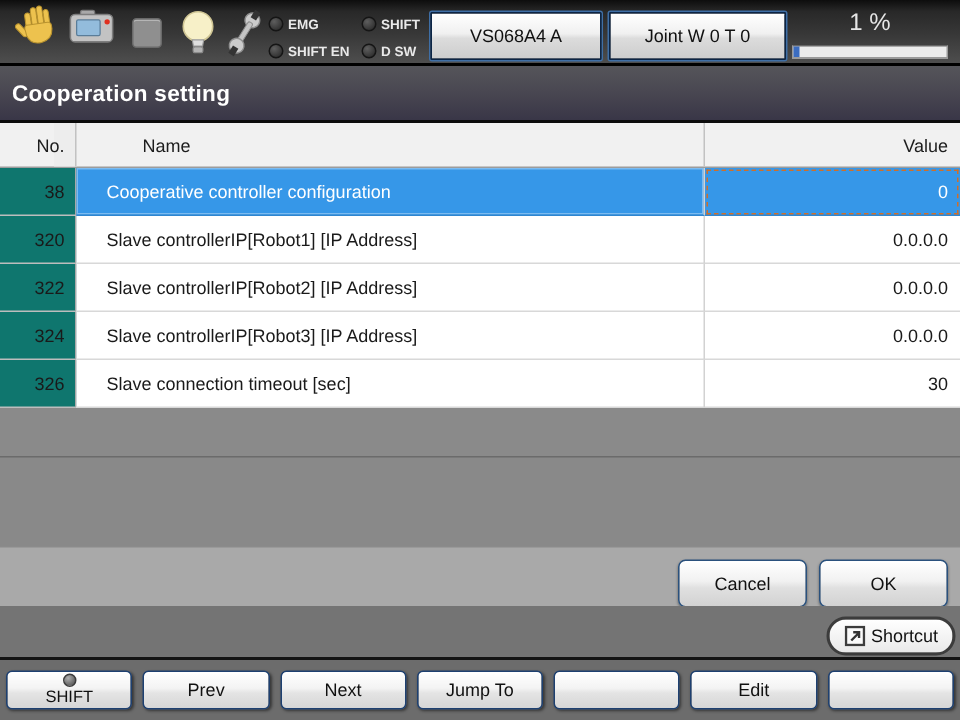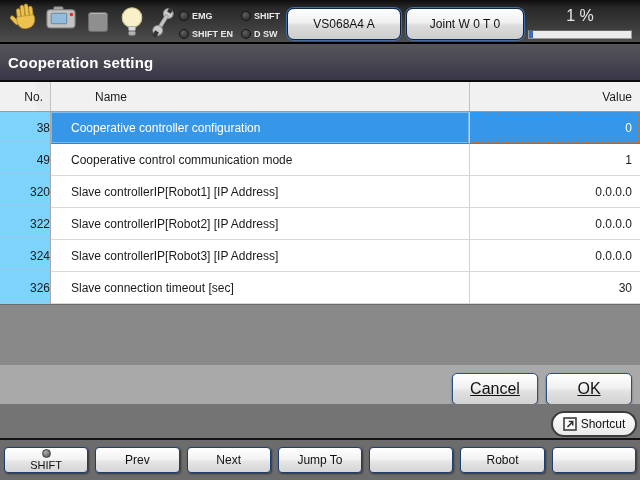--- a/index.html
+++ b/index.html
@@ -13,21 +13,21 @@
     border-bottom:2px solid #000;}
   .ticon{position:absolute;display:flex;flex-direction:column;align-items:center;}
   .ticon .lbl{font-size:9px;font-weight:bold;color:#f2f2f2;margin-top:8px;text-shadow:0 1px 1px #000;padding-left:29px;}
   .sq-icon{position:absolute;left:88px;top:12px;width:20px;height:20px;background:#8f8f8f;
     border:1px solid #6a6a6a;border-radius:3px;box-shadow:inset 0 1px 0 #b5b5b5;}
   .ledgrid{position:absolute;left:179px;top:9px;display:grid;grid-template-columns:62px 58px;grid-auto-rows:14px;row-gap:4px;}
   .led{display:flex;align-items:center;gap:3px;}
   .led .dot{width:10px;height:10px;border-radius:50%;border:1px solid #151515;
     background:radial-gradient(circle at 35% 30%,#5e5e5e,#353535 70%);}
   .led .txt{font-size:9px;font-weight:bold;color:#e9e9e9;white-space:nowrap;}
-  .tbtn{position:absolute;top:8px;height:32px;border-radius:7px;border:1px solid #0c2545;
+  .tbtn{position:absolute;top:8px;height:32px;border-radius:1px;border:1px solid #0c2545;
     box-shadow:0 0 0 1px #3f6fa6, inset 0 1px 0 #fff;
     background:linear-gradient(180deg,#ffffff,#f0f0f0 45%,#dcdcdc 55%,#cdcdcd);
     font-size:12px;color:#111;display:flex;align-items:center;justify-content:center;cursor:default;}
   .speedtxt{position:absolute;left:528px;top:7px;width:104px;text-align:center;
     font-size:16px;color:#e6e6e6;}
   .speedbar{position:absolute;left:528px;top:30px;width:104px;height:9px;background:#ececec;
     border:1px solid #9a9a9a;border-top-color:#666;}
   .speedfill{height:100%;background:#3b6cc0;}
 
   
@@ -39,35 +39,35 @@
   
   .ptable{position:absolute;left:0;top:82px;width:640px;background:#fff;}
   .trow,.thead{display:grid;grid-template-columns:51px 419px 170px;}
   .thead{height:30px;background:#f1f1f1;border-bottom:1px solid #9c9c9c;}
   .thead>div{display:flex;align-items:center;font-size:12px;color:#1d1d1d;margin-left:36px;}
   .h-no{justify-content:flex-end;padding-right:7px;border-right:1px solid #c2c2c2;background:#ededed;}
   .h-name{padding-left:8px;border-right:1px solid #c2c2c2;}
   .h-val{justify-content:flex-end;padding-right:8px;}
   .trow{height:32px;}
   .trow>div{display:flex;align-items:center;font-size:12px;color:#1a1a1a;}
-  .c-no{justify-content:flex-end;background:#7dd3fc;
+  .c-no{justify-content:flex-end;padding-right:7px;background:#0f766e;
     border-right:1px solid #a8a8a8;border-bottom:1px solid #bdbdbd;}
   .c-name{padding-left:20px;background:#fff;border-right:1px solid #d2d2d2;border-bottom:1px solid #d8d8d8;}
   .c-val{justify-content:flex-end;padding-right:8px;background:#fff;border-bottom:1px solid #d8d8d8;}
   .trow.sel .c-name,.trow.sel .c-val{background:#3697e8;color:#fff;border-bottom-color:#2f86d0;}
   .trow.sel .c-name{box-shadow:inset 0 0 0 1px rgba(255,255,255,.35);}
   .trow.sel .c-val{outline:1px dashed #cf6f2a;outline-offset:-2px;}
 
   
   .emptyband{position:absolute;left:0;top:304px;width:640px;height:60px;background:#898989;border-top:1px solid #6b6b6b;}
   .dlgband{position:absolute;left:0;top:364px;width:640px;height:40px;background:#a9a9a9;border-top:1px solid #8b8b8b;}
   .dbtn{position:absolute;top:8px;height:32px;width:86px;border-radius:5px;border:1px solid #2a517d;
     background:linear-gradient(180deg,#ffffff,#f1f1f1 45%,#e0e0e0 60%,#d2d2d2);
     box-shadow:0 1px 2px rgba(0,0,0,.45), inset 0 1px 0 #fff;
-    font-size:16px;color:#111;display:flex;align-items:center;justify-content:center;cursor:default;text-decoration:underline;}
+    font-size:12px;color:#111;display:flex;align-items:center;justify-content:center;cursor:default;}
   .shortband{position:absolute;left:0;top:404px;width:640px;height:34px;background:#747474;}
   .shortcut{position:absolute;right:3px;top:7px;width:86px;height:26px;border-radius:13px;
     border:2px solid #3c3c3c;background:linear-gradient(180deg,#ffffff,#e9e9e9);
     display:flex;align-items:center;justify-content:center;gap:4px;font-size:12px;color:#111;cursor:default;}
   .sepline{position:absolute;left:0;top:438px;width:640px;height:2px;background:#141414;}
 
   
   .fbar{position:absolute;left:0;top:440px;width:640px;height:40px;background:#6c6c6c;
     display:flex;gap:7px;padding:7px 4px;}
   .fbtn{flex:1;border-radius:4px;border:1px solid #1e4070;
@@ -174,25 +174,20 @@
       <div class="h-name">Name</div>
       <div class="h-val">Value</div>
     </div>
 
     <div class="trow sel">
       <div class="c-no">38</div>
       <div class="c-name">Cooperative controller configuration</div>
       <div class="c-val">0</div>
     </div>
     <div class="trow">
-      <div class="c-no">49</div>
-      <div class="c-name">Cooperative control communication mode</div>
-      <div class="c-val">1</div>
-    </div>
-    <div class="trow">
       <div class="c-no">320</div>
       <div class="c-name">Slave controllerIP[Robot1] [IP Address]</div>
       <div class="c-val">0.0.0.0</div>
     </div>
     <div class="trow">
       <div class="c-no">322</div>
       <div class="c-name">Slave controllerIP[Robot2] [IP Address]</div>
       <div class="c-val">0.0.0.0</div>
     </div>
     <div class="trow">
@@ -239,20 +234,20 @@
     <button class="fbtn">
       <span>Next</span>
     </button>
     <button class="fbtn">
       <span>Jump To</span>
     </button>
     <button class="fbtn">
       <span></span>
     </button>
     <button class="fbtn">
-      <span>Robot</span>
+      <span>Edit</span>
     </button>
     <button class="fbtn">
       <span></span>
     </button>
   </div>
 
 </div>
 
 </body></html>

